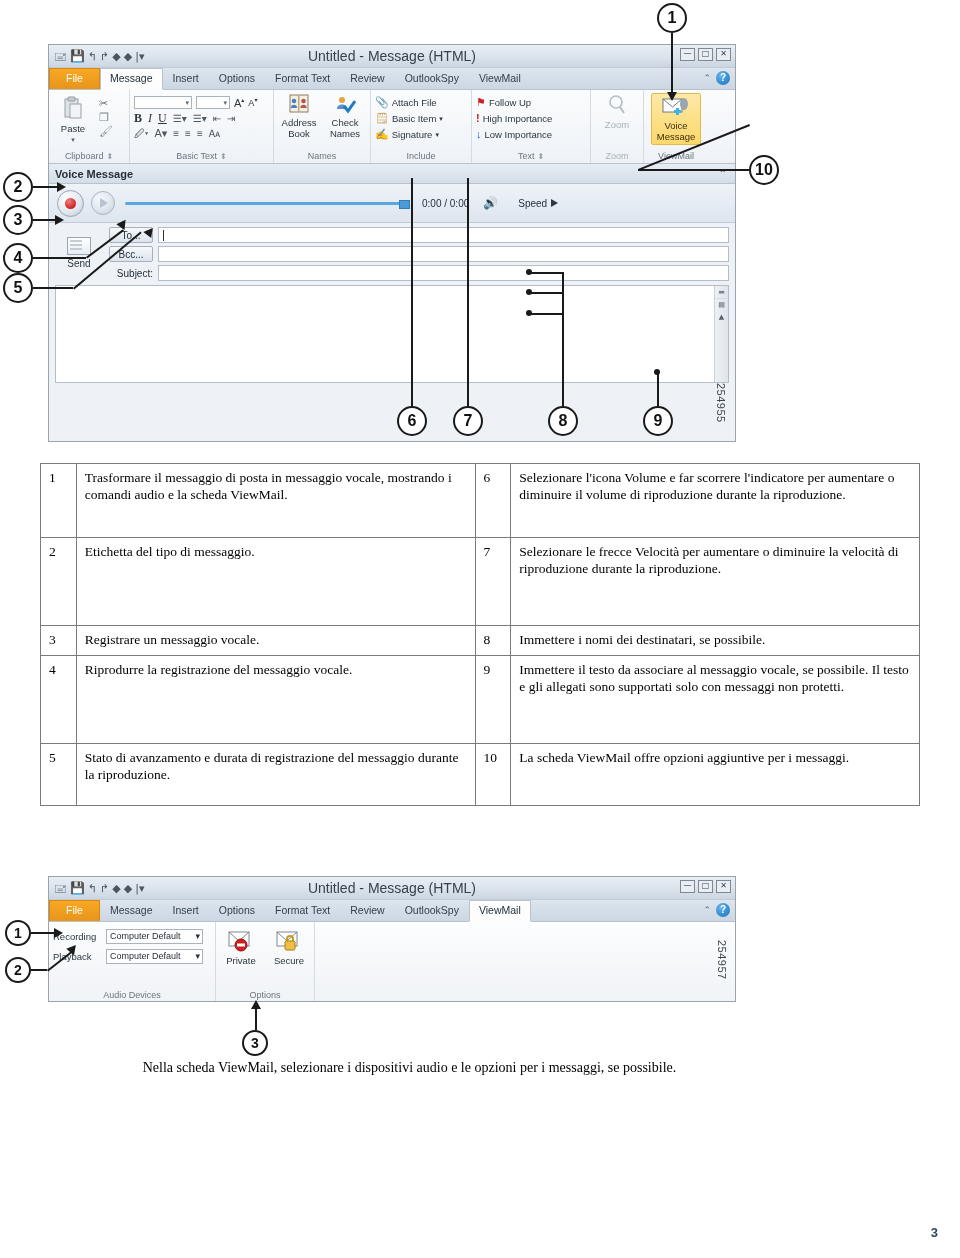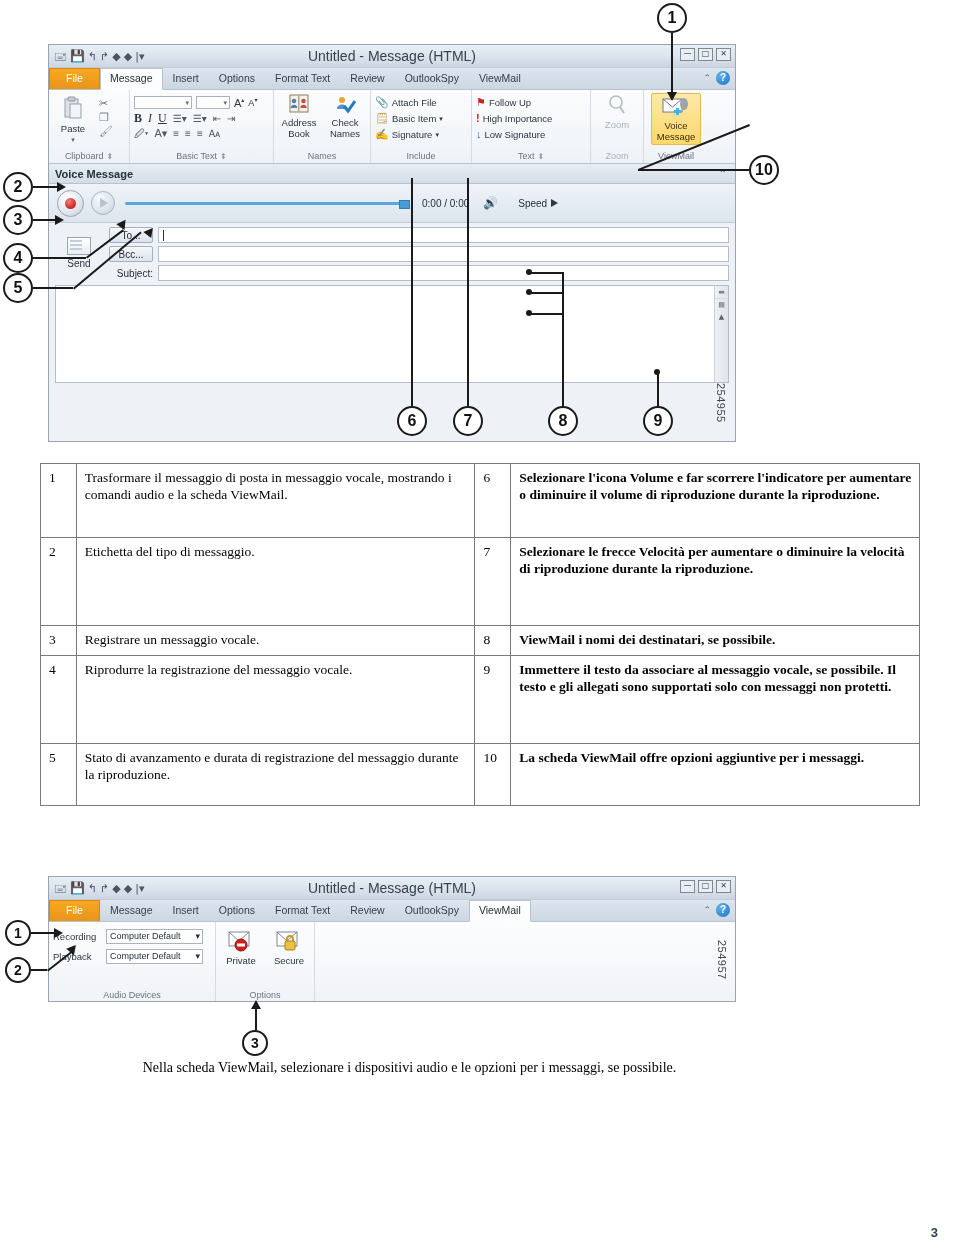--- a/index.html
+++ b/index.html
@@ -237,21 +237,21 @@
   }
   table.reftable td{
     border:1px solid #7b7b7b;
     vertical-align:top;
     padding:6px 7px 6px 8px;
     line-height:16.5px;
   }
   td.num{width:20px;text-align:left;padding-left:7px;padding-right:2px;}
   td.txt{width:390px;}
   td.num2{width:20px;}
-  td.txt2{width:400px;font-weight:bold;}
+  td.txt2{width:400px;}
   .r1{height:74px;}
   .r2{height:88px;}
   .r3{height:30px;}
   .r4{height:88px;}
   .r5{height:62px;}
 
   
   .bottomcap{
     position:absolute;left:0;top:1060px;width:819px;
     font-family:"Liberation Serif",serif;font-size:14px;color:#000;
@@ -421,21 +421,21 @@
           <div class="smrow">
             <span style="font-size:11px;color:#cc2222;">⚑</span>
             <span>Follow Up</span>
           </div>
           <div class="smrow">
             <span style="font-size:11px;color:#cc2222;font-weight:bold;">!</span>
             <span>High Importance</span>
           </div>
           <div class="smrow">
             <span style="font-size:11px;color:#2060c0;">↓</span>
-            <span>Low Signature</span>
+            <span>Low Importance</span>
           </div>
         </div>
         <div class="rlabel">
           <span>Text</span><span class="dl">⬍</span>
         </div>
       </div>
 
       <div class="rgroup" style="width:44px;">
         <div class="rbody" style="justify-content:center;">
           <div class="bigbtn" style="color:#a8b2bb;">
@@ -598,21 +598,21 @@
       <tr class="r2">
         <td class="num">2</td>
         <td class="txt">Etichetta del tipo di messaggio.</td>
         <td class="num2">7</td>
         <td class="txt2">Selezionare le frecce Velocità per aumentare o diminuire la velocità di riproduzione durante la riproduzione.</td>
       </tr>
       <tr class="r3">
         <td class="num">3</td>
         <td class="txt">Registrare un messaggio vocale.</td>
         <td class="num2">8</td>
-        <td class="txt2">ViewMail i nomi dei destinatari, se possibile.</td>
+        <td class="txt2">Immettere i nomi dei destinatari, se possibile.</td>
       </tr>
       <tr class="r4">
         <td class="num">4</td>
         <td class="txt">Riprodurre la registrazione del messaggio vocale.</td>
         <td class="num2">9</td>
         <td class="txt2">Immettere il testo da associare al messaggio vocale, se possibile. Il testo e gli allegati sono supportati solo con messaggi non protetti.</td>
       </tr>
       <tr class="r5">
         <td class="num">5</td>
         <td class="txt">Stato di avanzamento e durata di registrazione del messaggio durante la riproduzione.</td>

